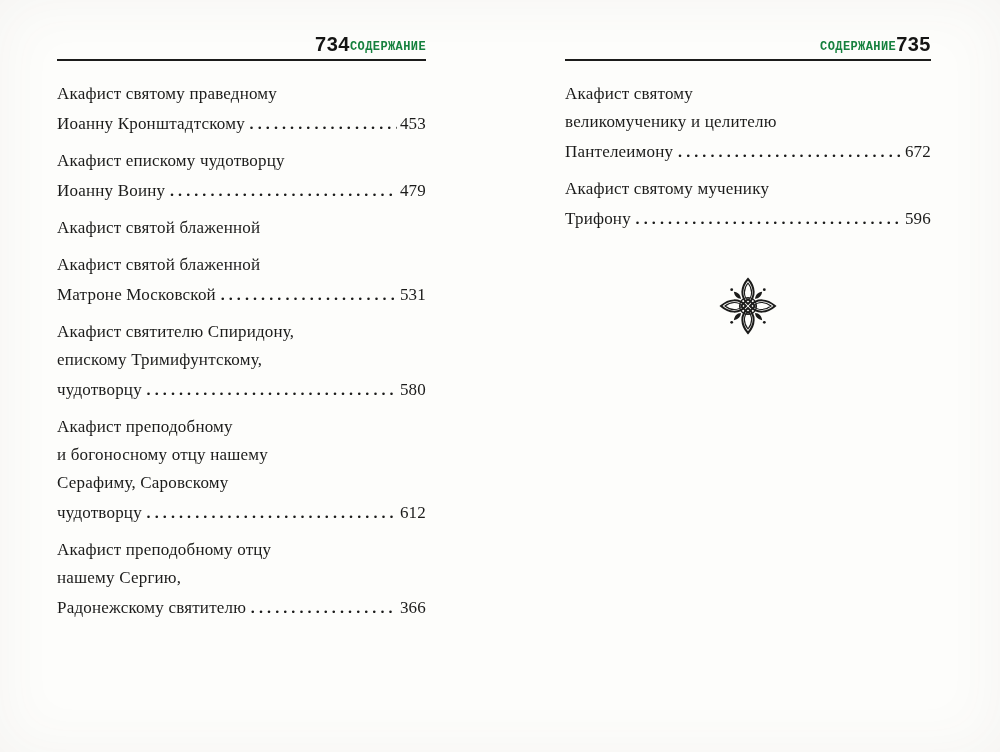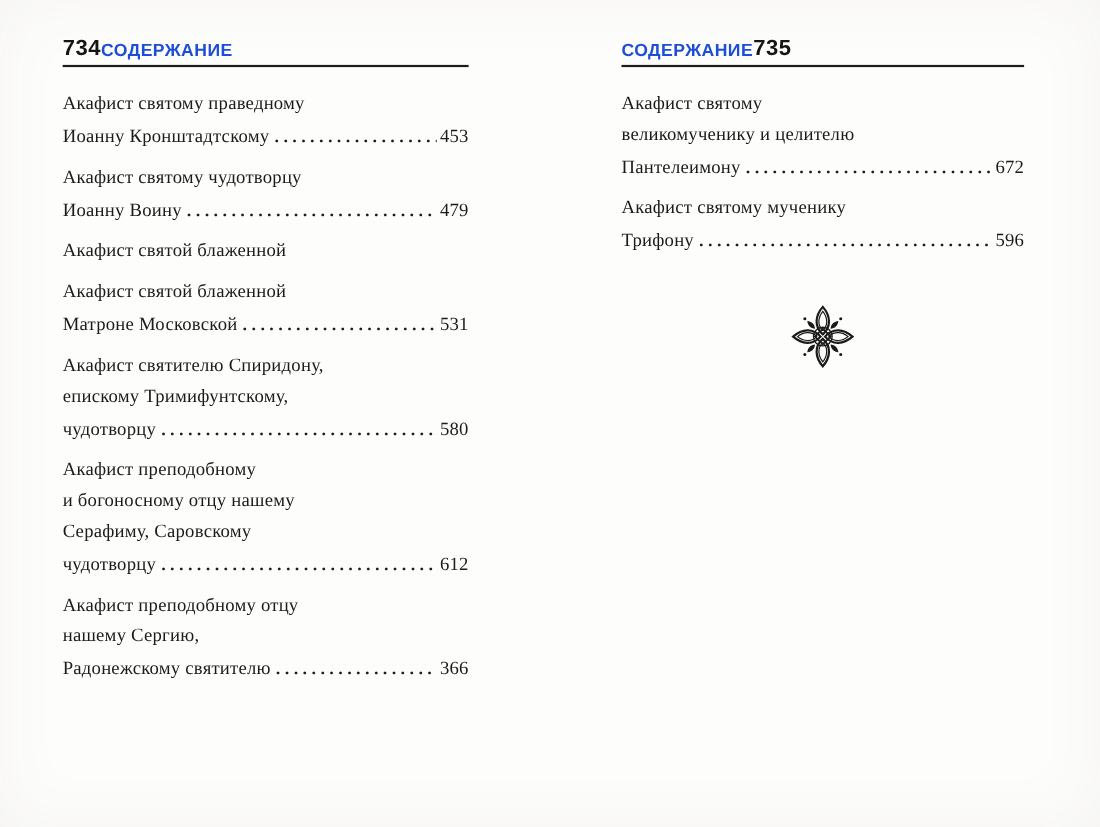--- a/index.html
+++ b/index.html
@@ -17,40 +17,40 @@
   }
   .page {
     position: absolute;
     top: 34px;
   }
   .page-left  { left: 57px;  width: 369px; }
   .page-right { left: 565px; width: 366px; }
 
   .page-head {
     display: flex;
-    justify-content: flex-start;
+    justify-content: flex-end;
     align-items: flex-end;
     border-bottom: 2.5px solid #1c1c1b;
     padding-bottom: 5px;
   }
   .folio {
     font-family: "Liberation Sans", sans-serif;
     font-size: 20px;
     font-weight: 600;
     letter-spacing: 0.5px;
     line-height: 20px;
     color: #151514;
   }
   .running-title {
-    font-family: Liberation Sans, sans-serif;
-    font-size: 16px;
+    font-family: Liberation Mono, monospace;
+    font-size: 12px;
     font-weight: 700;
     letter-spacing: 0.4px;
     line-height: 14px;
-    color: #1d4ed8;
+    color: #15803d;
   }
 
   .toc { margin-top: 19px; }
   .entry { margin-bottom: 9px; }
   .tline {
     font-size: 17px;
     line-height: 28px;
     letter-spacing: 0.2px;
     white-space: nowrap;
   }
@@ -93,21 +93,21 @@
       <div class="entry">
         <div class="tline">Акафист святому праведному</div>
         <div class="tline last">
           <span class="tt">Иоанну Кронштадтскому</span>
           <span class="dots"></span>
           <span class="pg">453</span>
         </div>
       </div>
 
       <div class="entry">
-        <div class="tline">Акафист святому чудотворцу</div>
+        <div class="tline">Акафист епискому чудотворцу</div>
         <div class="tline last">
           <span class="tt">Иоанну Воину</span>
           <span class="dots"></span>
           <span class="pg">479</span>
         </div>
       </div>
 
       <div class="entry">
         <div class="tline">Акафист святой блаженной</div>
       </div>

